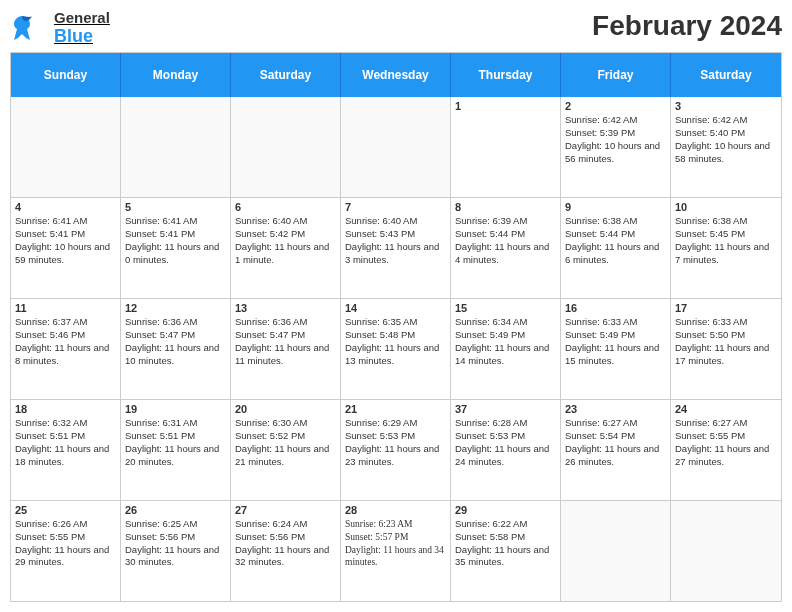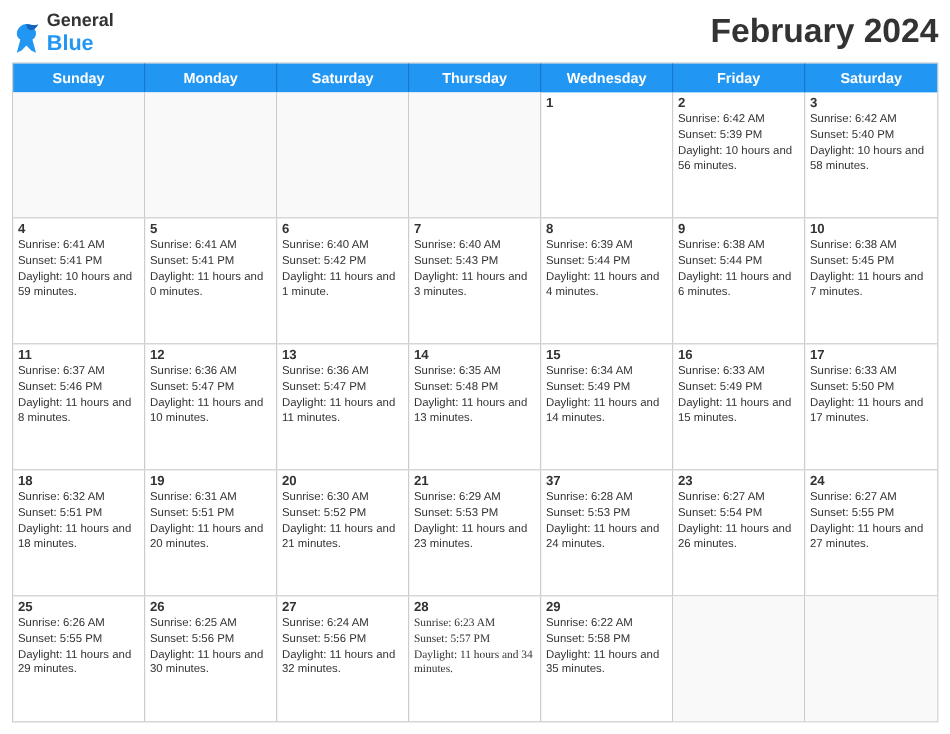--- a/index.html
+++ b/index.html
@@ -18,22 +18,23 @@
       flex-direction: column;
     }
     .header {
       display: flex;
       justify-content: space-between;
       align-items: flex-start;
       margin-bottom: 6px;
     }
     .logo {
       display: flex;
-      align-items: flex-end;
-      gap: 5px;
+      align-items: center;
+      gap: 20px;
+      text-decoration: underline;
     }
     .logo-text {
       font-size: 18px;
       font-weight: bold;
       line-height: 1.1;
     }
     .logo-bird {
       width: 24px;
       height: 28px;
     }
@@ -57,21 +58,21 @@
     }
     .cal-header {
       display: grid;
       grid-template-columns: repeat(7, 1fr);
       background: #2196F3;
     }
     .cal-header-cell {
       color: #fff;
       font-weight: bold;
       font-size: 12px;
-      padding: 5px 4px;
+      padding: 15px 4px;
       text-align: center;
       border-right: 1px solid #1976D2;
     }
     .cal-header-cell:last-child { border-right: none; }
     .cal-body {
       flex: 1;
       display: flex;
       flex-direction: column;
     }
     .cal-row {
@@ -117,22 +118,22 @@
     <div class="title-block">
       <div class="month-year">February 2024</div>
     </div>
   </div>
 
   <div class="calendar">
     <div class="cal-header">
     <div class="cal-header-cell">Sunday</div>
         <div class="cal-header-cell">Monday</div>
         <div class="cal-header-cell">Saturday</div>
+        <div class="cal-header-cell">Wednesday</div>
         <div class="cal-header-cell">Thursday</div>
-        <div class="cal-header-cell">Wednesday</div>
         <div class="cal-header-cell">Friday</div>
         <div class="cal-header-cell">Saturday</div>
       </div>
     <div class="cal-body">
     <div class="cal-row">
           <div class="cal-cell empty"></div>
           <div class="cal-cell empty"></div>
           <div class="cal-cell empty"></div>
           <div class="cal-cell empty"></div>
           <div class="cal-cell">

